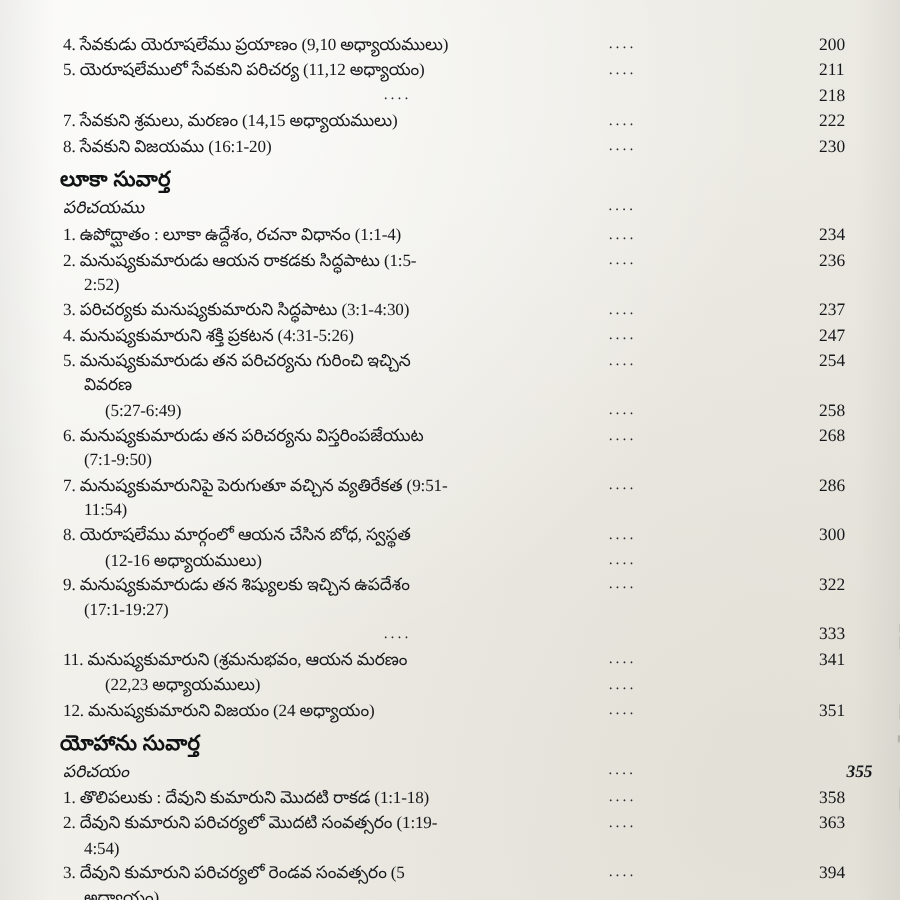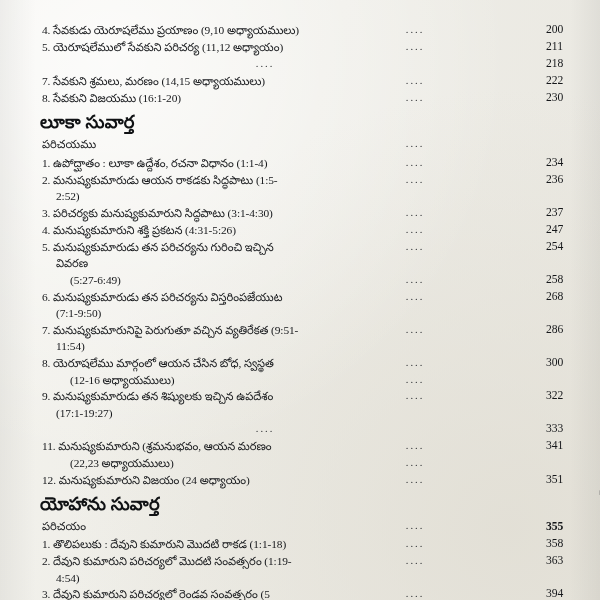--- a/index.html
+++ b/index.html
@@ -85,50 +85,51 @@
 
   .heading {
     display: flex;
     align-items: flex-start;
     padding: 5px 0 0 0;
   }
   .heading .htxt {
     width: 300px;
     padding-left: 40px;
     box-sizing: border-box;
-    font-size: 18px;
+    font-size: 14px;
     font-weight: 700;
     color: #101214;
     letter-spacing: 0.2px;
   }
   .subrow {
     display: flex;
     align-items: flex-start;
     font-size: 11.4px;
     color: #15171a;
     padding: 0.5px 0;
+    font-style: italic;
   }
   .subrow .txt {
     width: 300px;
     padding-left: 42px;
     box-sizing: border-box;
   }
   .subrow .dots {
     flex: 1 1 auto;
     text-align: center;
     color: #2a2c30;
     letter-spacing: 2px;
     font-size: 10.5px;
     white-space: nowrap;
   }
   .subrow .pg {
     width: 70px;
     padding-left: 16px;
     box-sizing: border-box;
-    text-align: left;
+    text-align: center;
     font-size: 11.6px;
     font-weight: 600;
   }
 
   
   .watermark {
     position: absolute;
     right: 6px;
     top: 384px;
     transform: rotate(-90deg);

